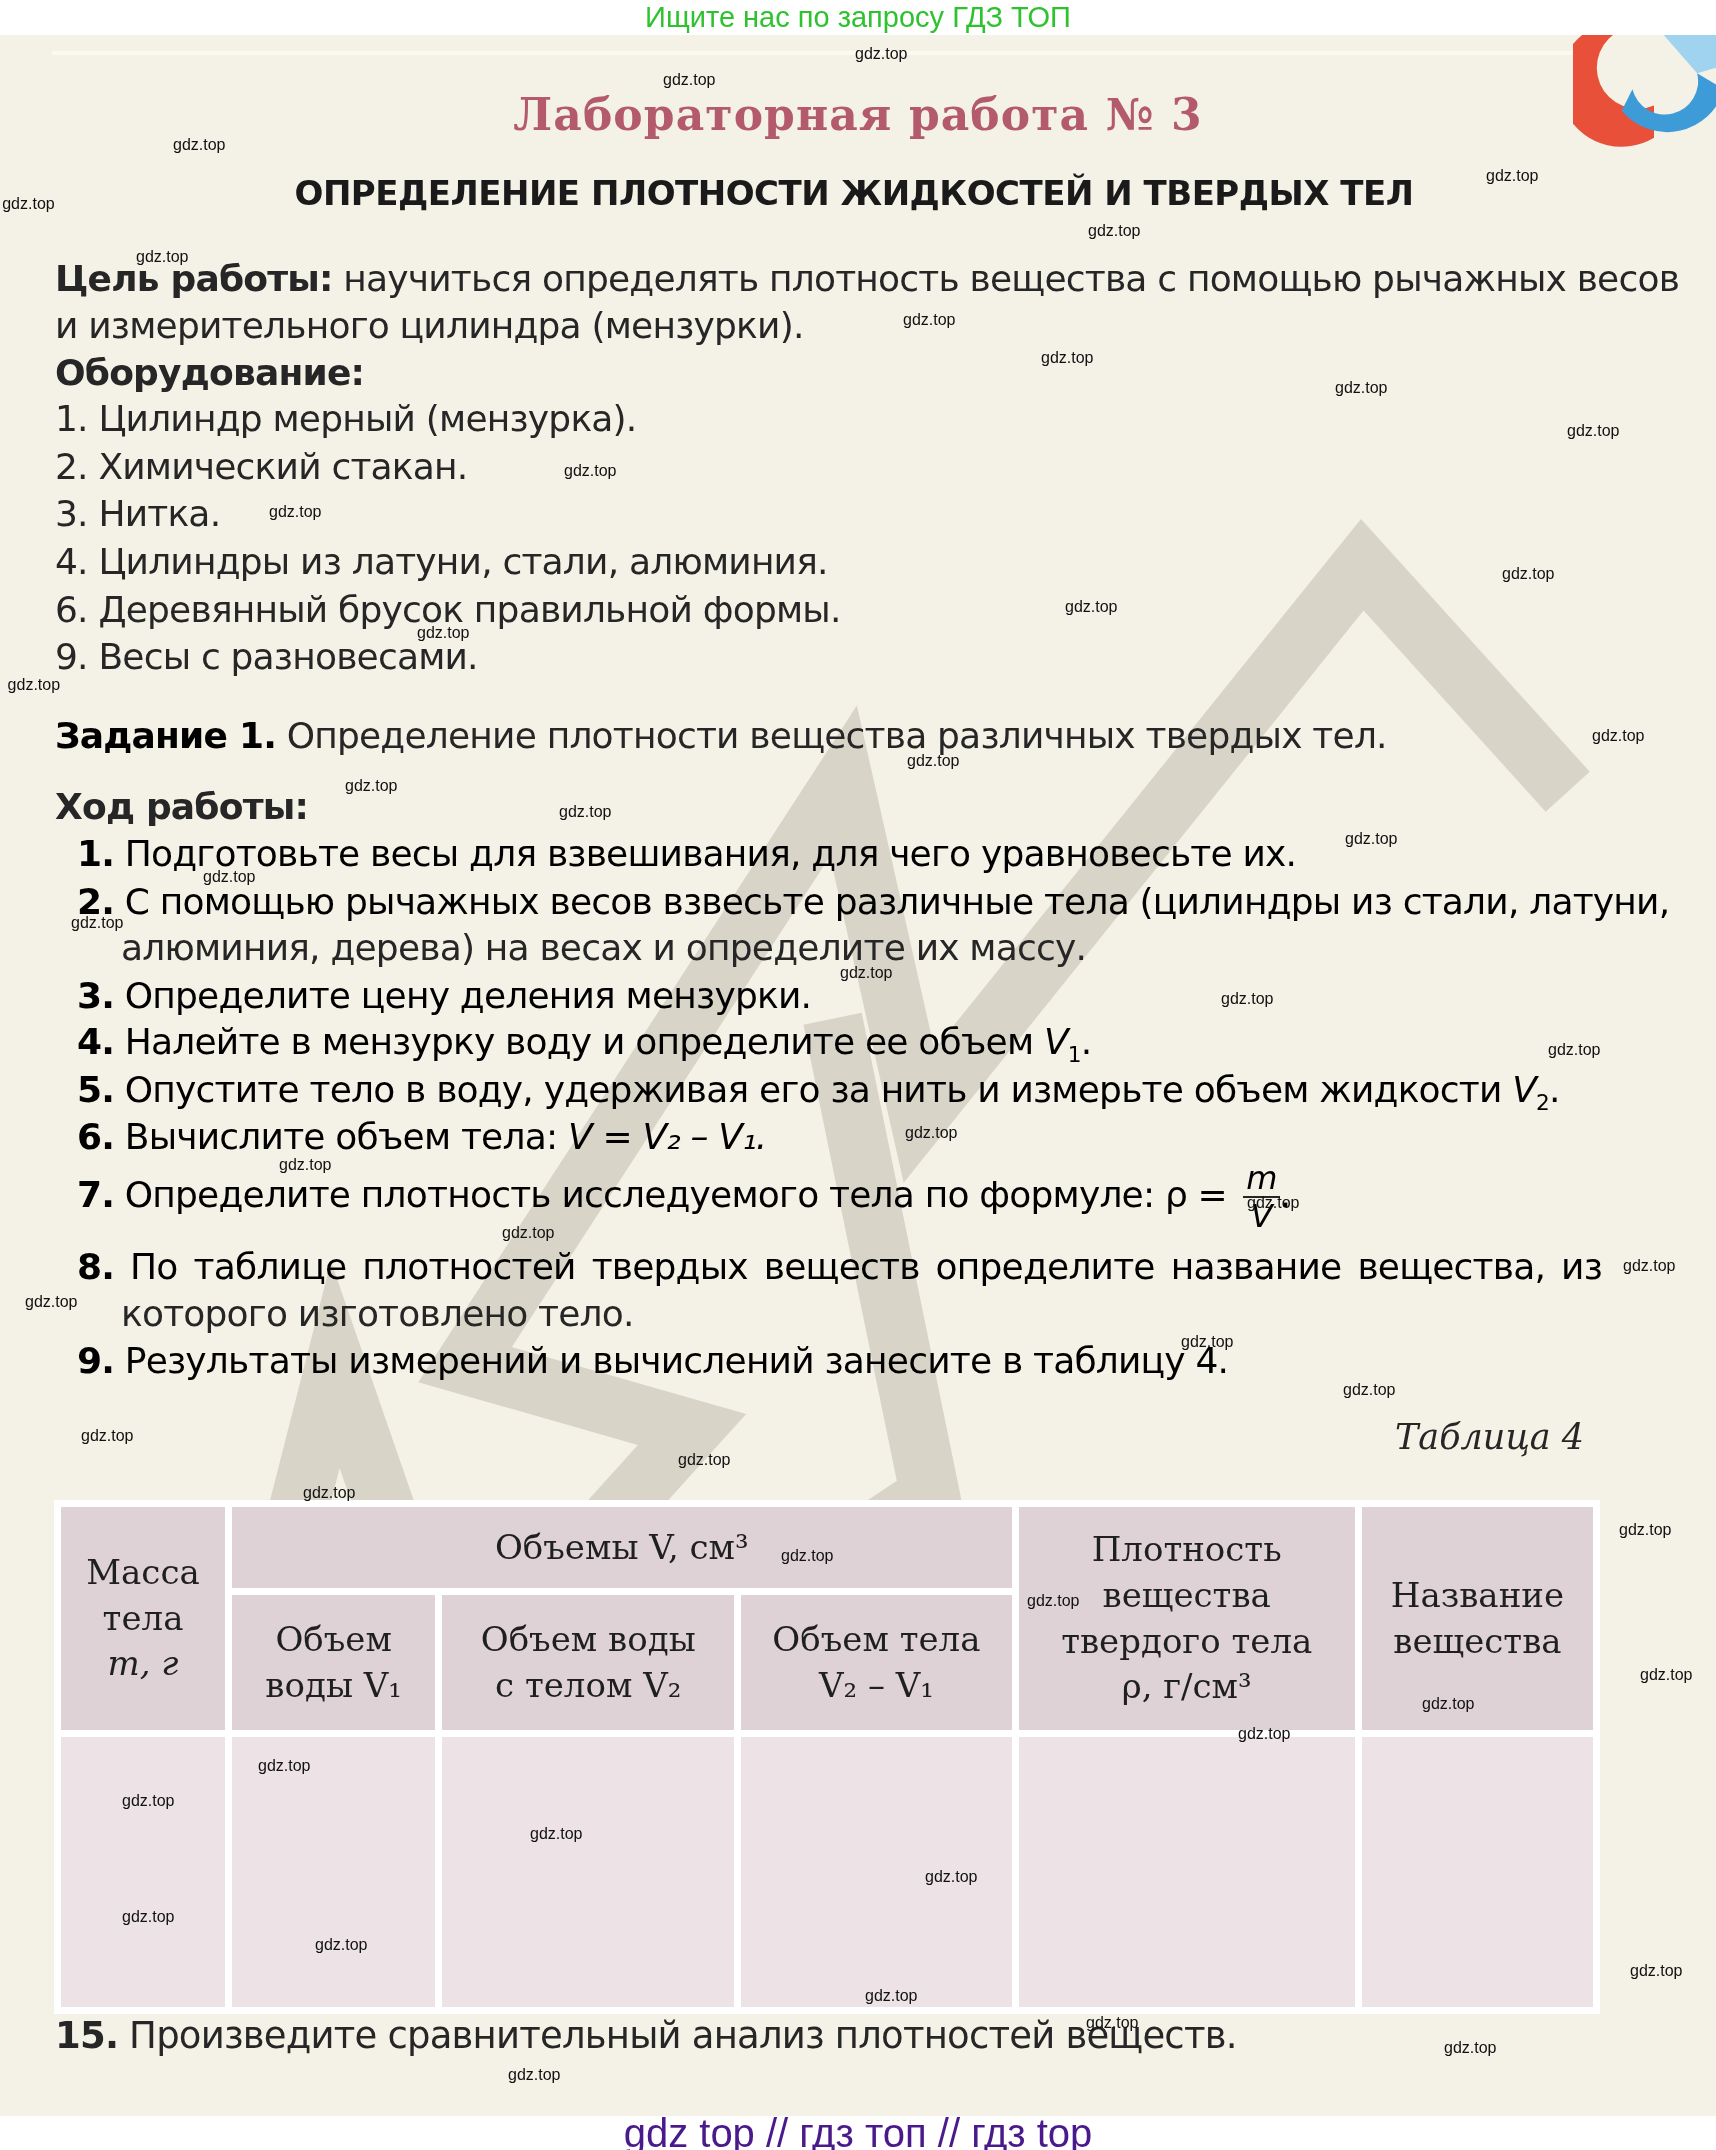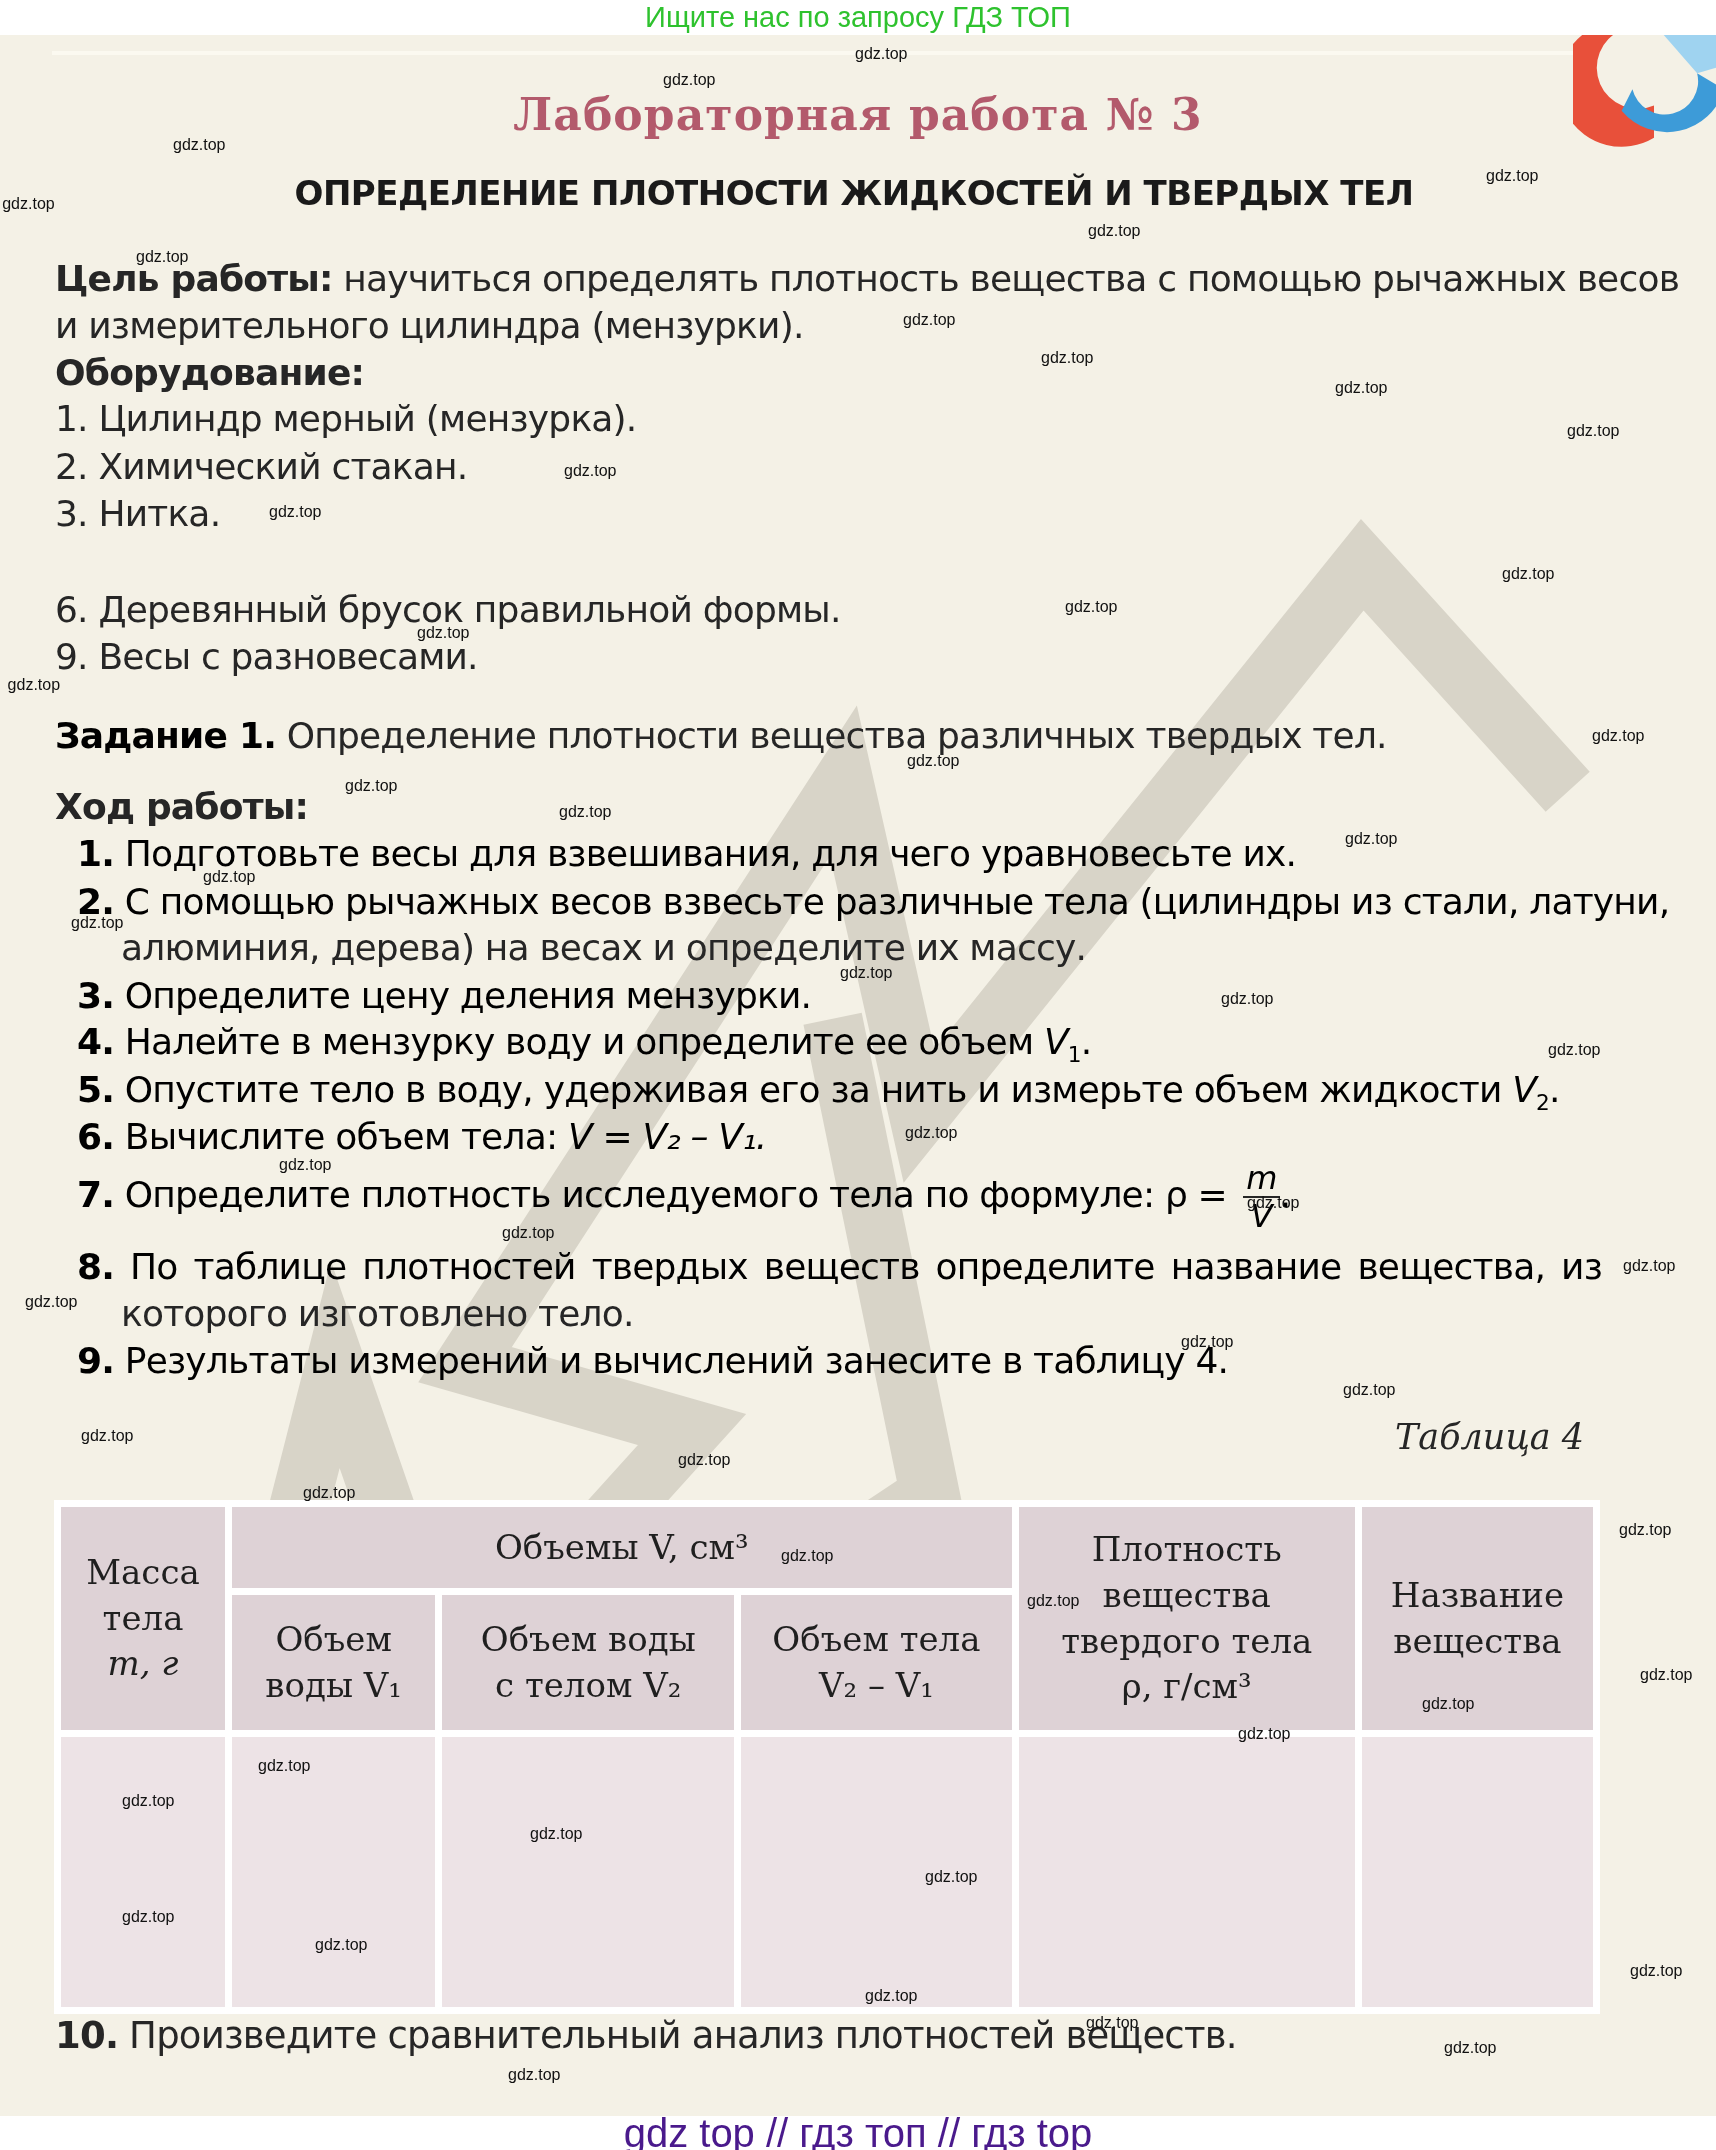--- a/index.html
+++ b/index.html
@@ -54,20 +54,21 @@
 
   <div class="title">Лабораторная работа № 3</div>
   <div class="subtitle">ОПРЕДЕЛЕНИЕ ПЛОТНОСТИ ЖИДКОСТЕЙ И ТВЕРДЫХ ТЕЛ</div>
 
   <div class="txt" style="top:270px">и измерительного цилиндра (мензурки).</div>
   <div class="txt" style="top:223px"><span class="b">Цель работы:</span><span> научиться определять плотность вещества с помощью рычажных весов</span></div>
   <div class="txt b" style="top:317px">Оборудование:</div>
   <div class="txt" style="top:363px">1. Цилиндр мерный (мензурка).</div>
   <div class="txt" style="top:411px">2. Химический стакан.</div>
   <div class="txt" style="top:458px">3. Нитка.</div>
+  <div class="txt" style="top:506px">4. Цилиндры из латуни, стали, алюминия.</div>
   <div class="txt" style="top:554px">6. Деревянный брусок правильной формы.</div>
   <div class="txt" style="top:601px">9. Весы с разновесами.</div>
 
   <div class="txt" style="top:680px"><span class="teal">Задание 1.</span><span> Определение плотности вещества различных твердых тел.</span></div>
 
   <div class="txt b" style="top:751px">Ход работы:</div>
 
   <div class="step" style="top:798px"><span class="num">1.</span><span> Подготовьте весы для взвешивания, для чего уравновесьте их.</span></div>
   <div class="step" style="top:846px"><span class="num">2.</span><span> С помощью рычажных весов взвесьте различные тела (цилиндры из стали, латуни,</span></div>
   <div class="cont" style="top:892px">алюминия, дерева) на весах и определите их массу.</div>
@@ -99,21 +100,21 @@
       <td></td>
       <td></td>
       <td></td>
       <td></td>
       <td></td>
       <td></td>
     </tr>
   </tbody>
     </table>
 
-  <div class="last"><span class="num">10.</span><span> Произведите сравнительный анализ плотностей веществ.</span></div>
+  <div class="last"><span class="num">15.</span><span> Произведите сравнительный анализ плотностей веществ.</span></div>
 
   <div class="wm" style="left:855px;top:9.7px">gdz.top</div>
   <div class="wm" style="left:663px;top:36px">gdz.top</div>
   <div class="wm" style="left:173px;top:101px">gdz.top</div>
   <div class="wm" style="left:2.2px;top:160px">gdz.top</div>
   <div class="wm" style="left:1486px;top:132px">gdz.top</div>
   <div class="wm" style="left:1088px;top:187px">gdz.top</div>
   <div class="wm" style="left:136px;top:213px">gdz.top</div>
   <div class="wm" style="left:903px;top:276px">gdz.top</div>
   <div class="wm" style="left:1041px;top:314px">gdz.top</div>

